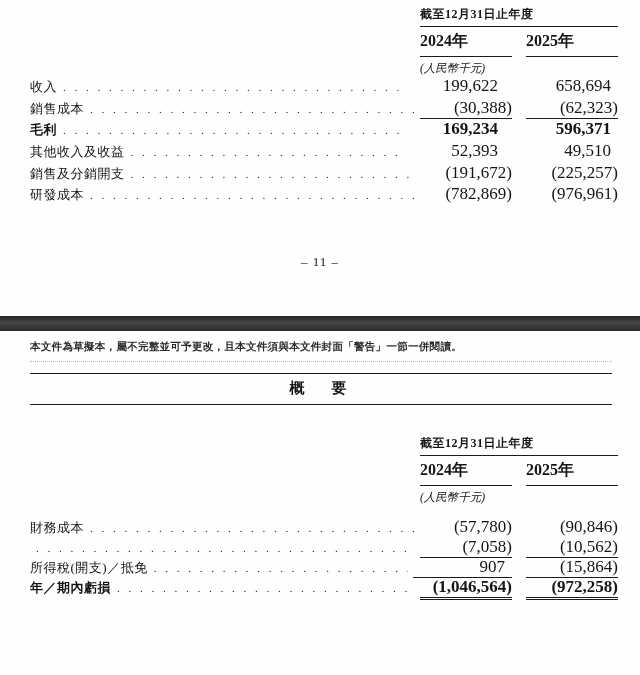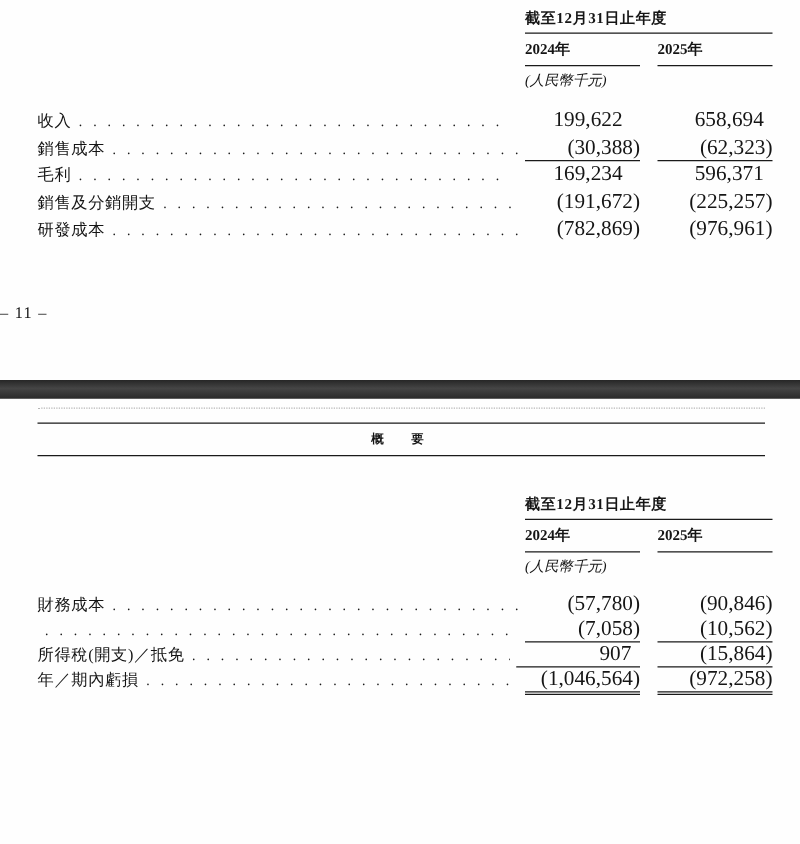--- a/index.html
+++ b/index.html
@@ -10,67 +10,67 @@
   .sheet{width:640px;height:675px;position:relative;background:#fefefe;}
 
   
   .fin-head{width:198px;margin-left:auto;margin-right:22px;}
   .fin-head .period{
     font-weight:bold;font-size:12px;letter-spacing:.5px;
     border-bottom:1px solid #1a1a1a;padding-bottom:3px;
   }
   .fin-head .years{display:flex;margin-top:1px;}
   .fin-head .years .ycell{
-    width:92px;font-weight:bold;font-size:12px;
+    width:92px;font-weight:bold;font-size:16px;
     border-bottom:1px solid #1a1a1a;padding:3px 0 4px;
   }
   .fin-head .years .ycell.first{margin-right:14px;}
   .fin-head .currency{font-style:italic;font-size:11.5px;padding-top:4px;font-family:Liberation Serif, serif;}
 
   
   .rows{padding:0 22px 0 30px;}
   .t-row{display:flex;align-items:baseline;height:21.7px;}
   .t-row.h20{height:20px;}
   .rlabel{font-size:13px;white-space:nowrap;letter-spacing:.5px;}
   .leader{
     flex:1;overflow:hidden;white-space:nowrap;margin:0 5px 0 6px;
     font-size:11px;letter-spacing:3px;color:#1a1a1a;
   }
   .leader::after{content:". . . . . . . . . . . . . . . . . . . . . . . . . . . . . . . . . . . . . . . . . . . . . . . . . . . . . . . . . . . . . . . . . . . . . . ";}
   .num{width:92px;text-align:right;font-size:17px;white-space:nowrap;}
   .num.c1{margin-right:14px;}
   .num.pos{padding-right:7px;}
-  .t-row.bold .rlabel,.t-row.bold .num{font-weight:normal;}
+  .t-row.bold .rlabel,.t-row.bold .num{font-weight:bold;}
   .t-row.rule-after .num{border-bottom:1px solid #1a1a1a;}
   .t-row.dbl-after .num{border-bottom:1px solid #1a1a1a;position:relative;}
   .t-row.dbl-after .num::after{
     content:"";position:absolute;left:0;right:0;bottom:-3px;
     border-bottom:1px solid #1a1a1a;
   }
 
   
-  .page-number{margin-top:48px;font-size:13px;letter-spacing:1px;}
+  .page-number{margin-top:48px;text-align:center;font-size:13px;letter-spacing:1px;}
   .black-bar{
     margin-top:46px;height:15px;width:640px;
     background:linear-gradient(#262626,#454545 45%,#2b2b2b);
   }
   .disclaimer{
     margin:9px 28px 0 30px;
     font-family:"Liberation Sans","DejaVu Sans",sans-serif;
     font-weight:bold;font-size:10.5px;color:#2a2a2a;letter-spacing:.3px;
   }
   .faint-rule{margin:7px 28px 0 30px;border-top:1px dotted #b5b5b5;height:0;}
   .section-box{
     margin:11px 28px 0 30px;
     border-top:1px solid #1a1a1a;border-bottom:1px solid #1a1a1a;
     text-align:center;padding:5px 0 6px;
   }
-  .section-box .title{font-weight:bold;font-size:10px;letter-spacing:6px;}
+  .section-box .title{font-weight:bold;font-size:15px;letter-spacing:6px;}
   .mt-head2{margin-top:30px;}
-  .mt-rows1{margin-top:14px;}
+  .mt-rows1{}
   .mt-rows2{margin-top:12px;}
 </style>
 </head>
 <body>
 
 <div class="sheet">
 
   <div style="padding-top:6px;">
 
     <div class="fin-head">
@@ -95,39 +95,46 @@
         <span class="num c1">(30,388)</span>
         <span class="num">(62,323)</span>
       </div>
       <div class="t-row bold">
         <span class="rlabel">毛利</span>
         <span class="leader"></span>
         <span class="num c1 pos">169,234</span>
         <span class="num pos">596,371</span>
       </div>
       <div class="t-row">
+        <span class="rlabel">其他收入及收益</span>
+        <span class="leader"></span>
+        <span class="num c1 pos">52,393</span>
+        <span class="num pos">49,510</span>
+      </div>
+      <div class="t-row">
         <span class="rlabel">銷售及分銷開支</span>
         <span class="leader"></span>
         <span class="num c1">(191,672)</span>
         <span class="num">(225,257)</span>
       </div>
       <div class="t-row">
         <span class="rlabel">研發成本</span>
         <span class="leader"></span>
         <span class="num c1">(782,869)</span>
         <span class="num">(976,961)</span>
       </div>
     </div>
 
     <div class="page-number">– 11 –</div>
   </div>
 
   <div class="black-bar"></div>
 
   <div>
+    <div class="disclaimer">本文件為草擬本，屬不完整並可予更改，且本文件須與本文件封面「警告」一節一併閱讀。</div>
     <div class="faint-rule"></div>
 
     <div class="section-box">
       <div class="title">概　要</div>
     </div>
 
     <div class="fin-head mt-head2">
       <div class="period">截至12月31日止年度</div>
       <div class="years">
         <div class="ycell first">2024年</div>

